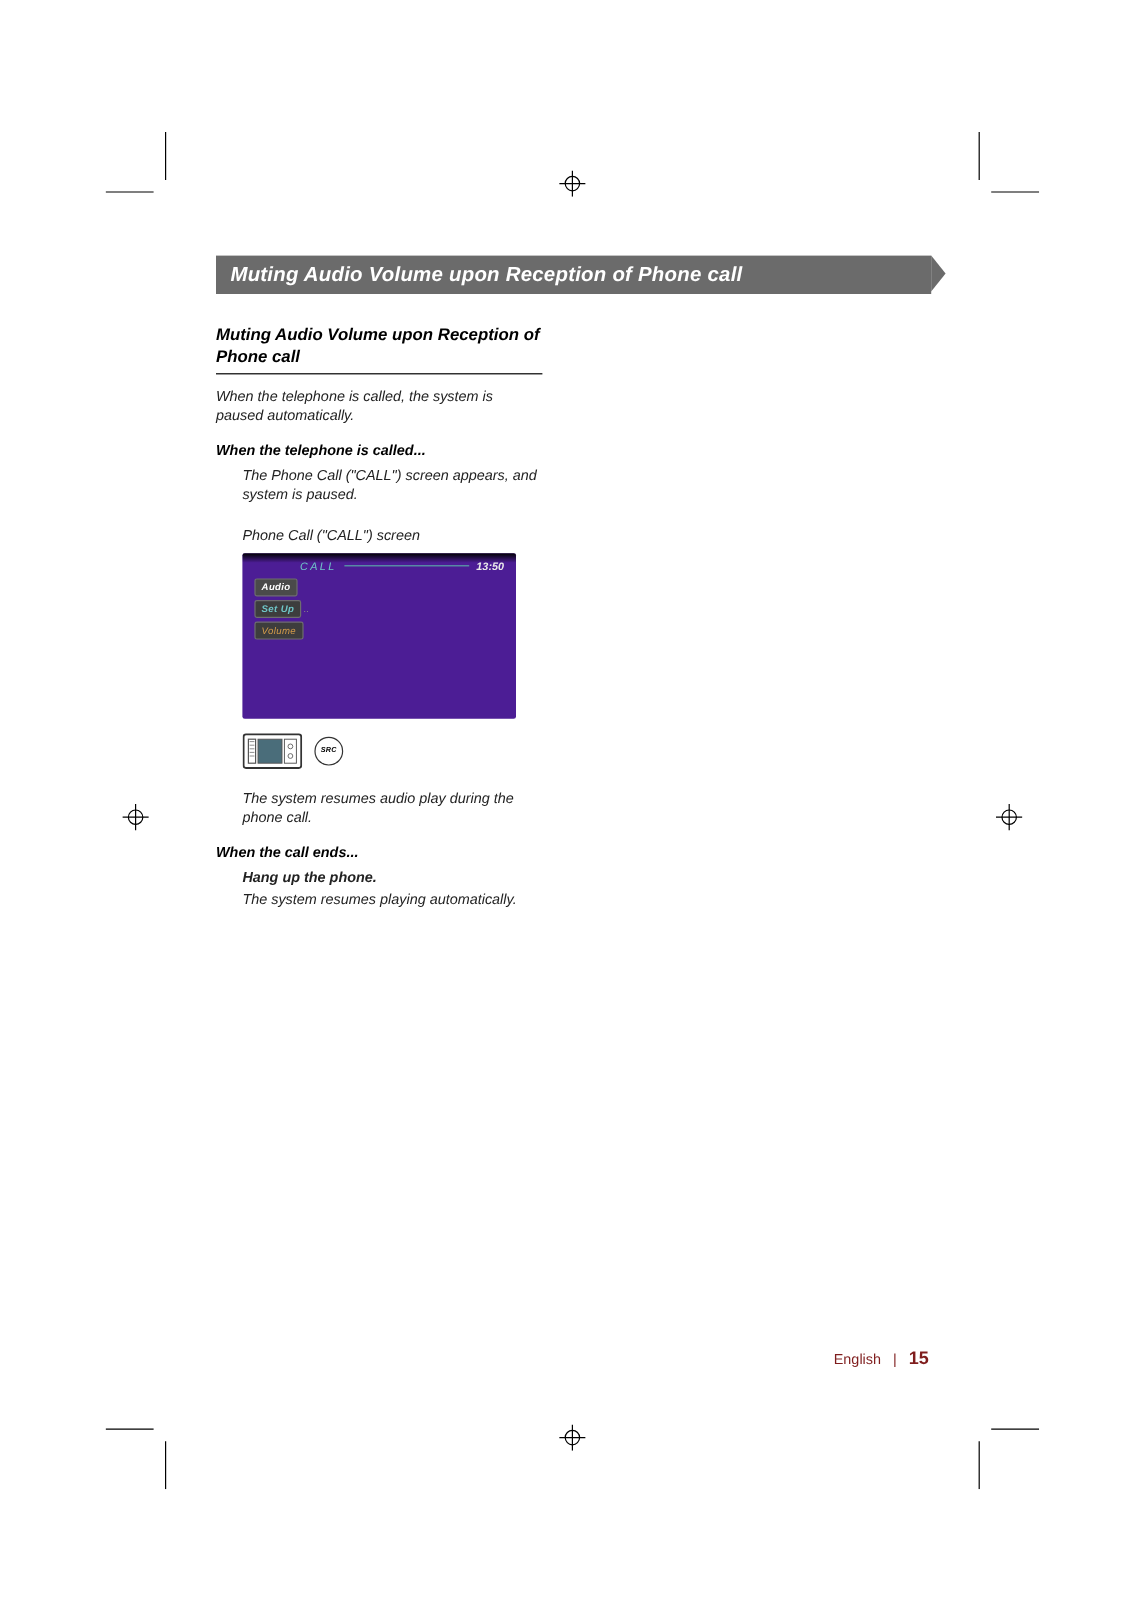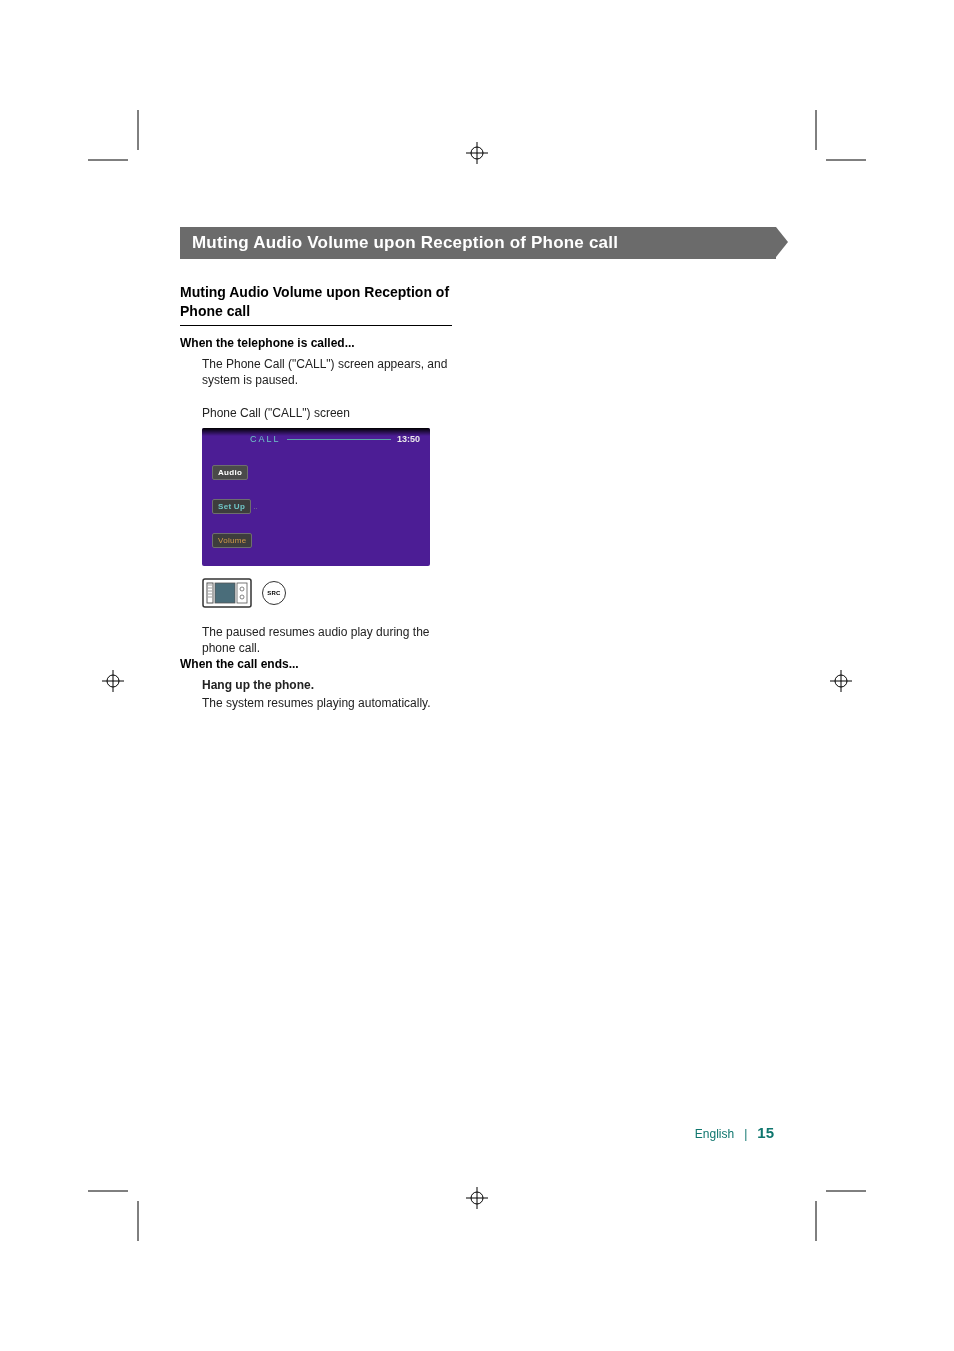--- a/index.html
+++ b/index.html
@@ -13,22 +13,23 @@
     color: #000;
   }
   .reg-target {
     position: absolute;
     width: 22px;
     height: 22px;
   }
   .page-content {
     position: absolute;
     left: 180px;
-    top: 227px;
+    top: 213px;
     width: 595px;
+    font-style: italic;
   }
   .title-banner {
     background: #6b6b6b;
     color: #ffffff;
     font-weight: bold;
     font-size: 17px;
     padding: 6px 10px 6px 12px;
     position: relative;
     width: 574px;
     letter-spacing: 0.2px;
@@ -59,20 +60,21 @@
   }
   .body-text {
     font-size: 12px;
     line-height: 1.35;
     width: 272px;
     color: #222;
   }
   .bold-line {
     font-weight: bold;
     font-size: 12px;
+    margin-top: 14px;
     width: 272px;
   }
   .indent-block {
     margin-left: 22px;
     width: 250px;
     font-size: 12px;
     line-height: 1.35;
     color: #222;
     margin-top: 6px;
   }
@@ -115,21 +117,21 @@
     color: #eaeaea;
     font-weight: bold;
     font-size: 9px;
     letter-spacing: 0;
     text-align: right;
   }
   .screen-item {
     display: flex;
     align-items: center;
     margin-left: 10px;
-    margin-top: 19px;
+    margin-top: 3px;
     text-align: right;
   }
   .screen-item .box {
     background: #3d3d3d;
     border: 1px solid #6e6e6e;
     border-radius: 2px;
     padding: 2px 5px;
     font-size: 8px;
     font-weight: bold;
     letter-spacing: 0.3px;
@@ -164,21 +166,21 @@
     justify-content: center;
     font-size: 6px;
     font-weight: bold;
     letter-spacing: 0.2px;
   }
   .footer {
     position: absolute;
     right: 180px;
     bottom: 210px;
     font-size: 12px;
-    color: #0f766e;
+    color: #7f1d1d;
   }
   .footer .num {
     font-weight: bold;
     font-size: 15px;
   }
 </style>
 </head>
 <body>
 
 <svg style="position:absolute;left:88px;top:110px" width="70" height="70">
@@ -218,20 +220,21 @@
   <line x1="11" y1="0" x2="11" y2="22" stroke="#000" stroke-width="1"></line>
 </svg>
 
 <div class="page-content">
 
   <div class="title-banner">Muting Audio Volume upon Reception of Phone call</div>
 
   <div class="subtitle">Muting Audio Volume upon Reception of Phone call</div>
   <hr class="subtitle-rule">
 
+  <div class="body-text">When the telephone is called, the system is paused automatically.</div>
 
   <div class="bold-line">When the telephone is called...</div>
   <div class="indent-block">The Phone Call ("CALL") screen appears, and system is paused.</div>
 
   <div class="screen-caption">Phone Call ("CALL") screen</div>
 
   <div class="screen-panel">
     <div class="shadow"></div>
     <div class="screen-top-row">
       <span>CALL</span>
@@ -263,21 +266,21 @@
       <rect x="13" y="7" width="20" height="20" fill="#4a6d7a" stroke="#555" stroke-width="0.8"></rect>
       <rect x="35" y="7" width="10" height="20" fill="none" stroke="#555" stroke-width="0.8"></rect>
       <circle cx="40" cy="13" r="2" fill="none" stroke="#666" stroke-width="0.8"></circle>
       <circle cx="40" cy="21" r="2" fill="none" stroke="#666" stroke-width="0.8"></circle>
     </svg>
     <div class="src-btn">
       <span>SRC</span>
     </div>
   </div>
 
-  <div class="indent-block" style="margin-top:14px">The paused resumes audio play during the phone call.</div>
+  <div class="indent-block" style="margin-top:14px">The system resumes audio play during the phone call.</div>
 
   <div class="bold-line" style="">When the call ends...</div>
   <div class="indent-block" style="font-weight:bold;margin-top:6px">Hang up the phone.</div>
   <div class="indent-block" style="margin-top:2px">The system resumes playing automatically.</div>
 
 </div>
 
 <div class="footer">
   <span>English</span>
   &nbsp;&nbsp;<span>|</span>&nbsp;&nbsp;

